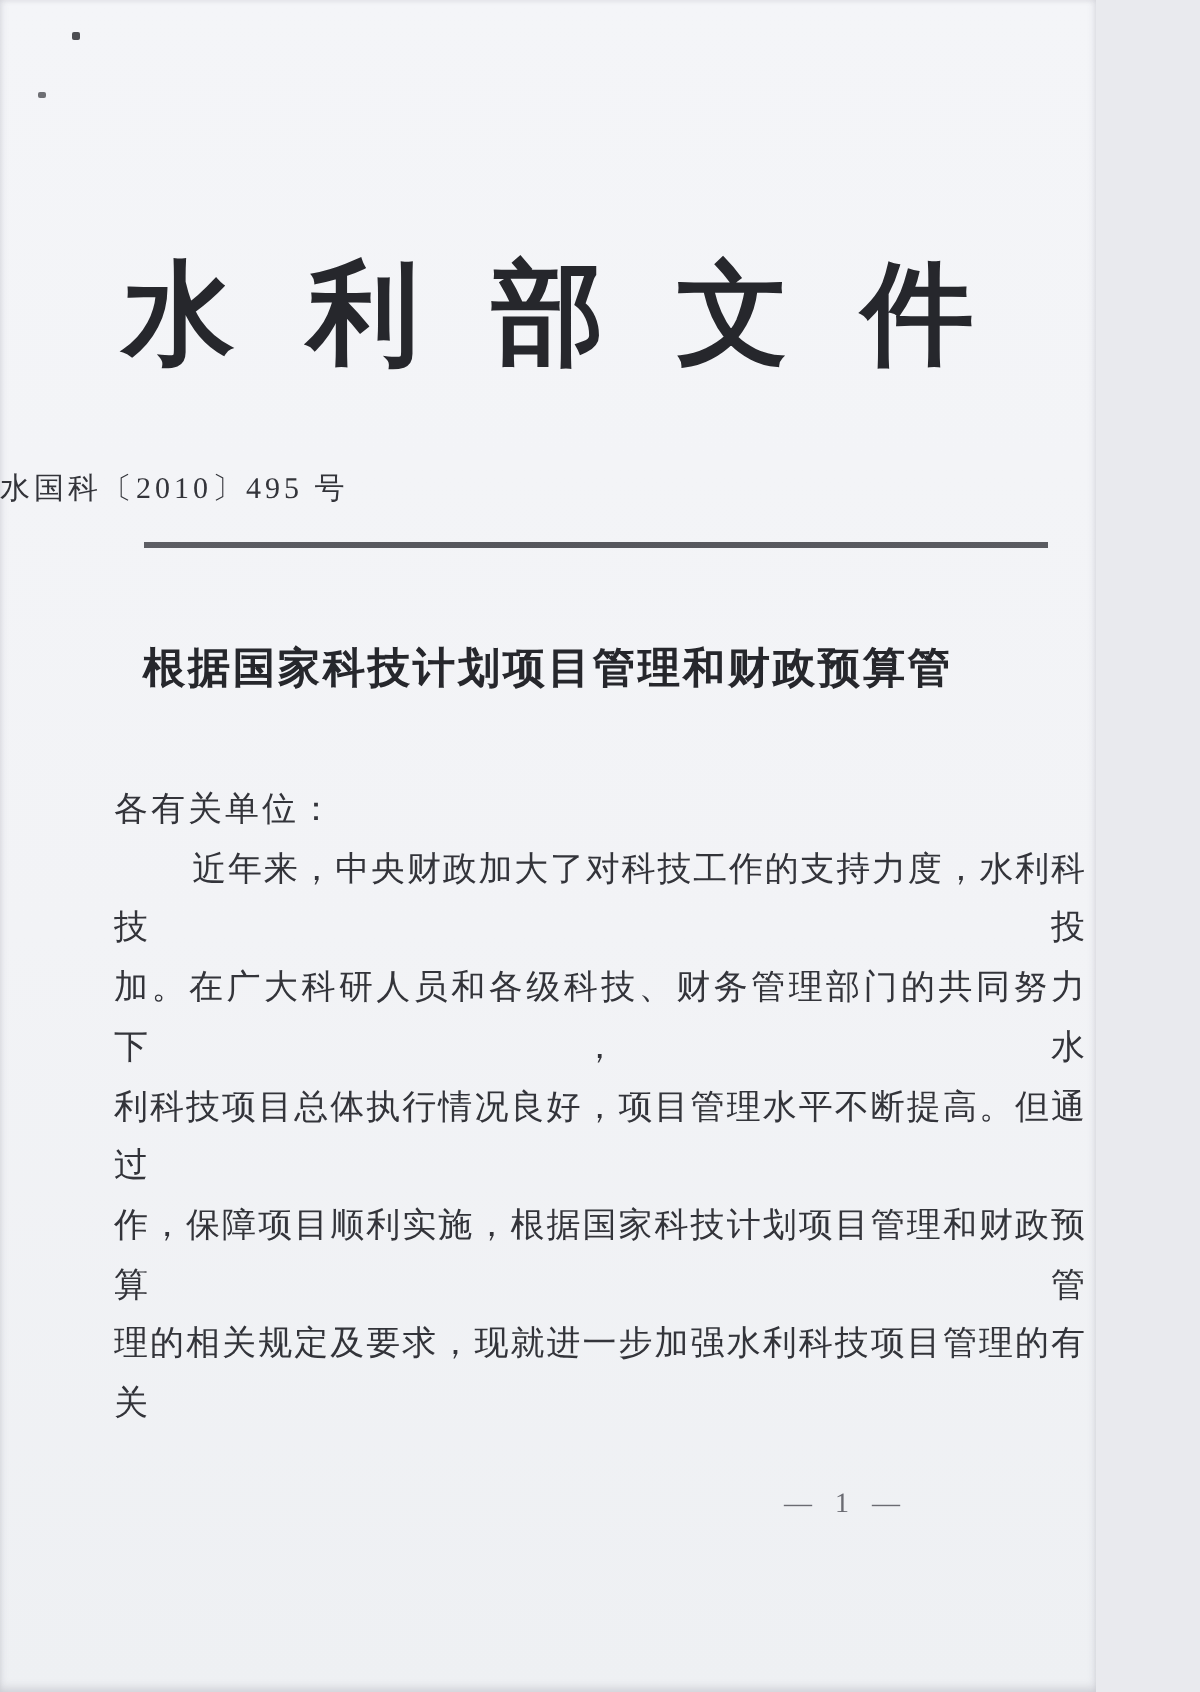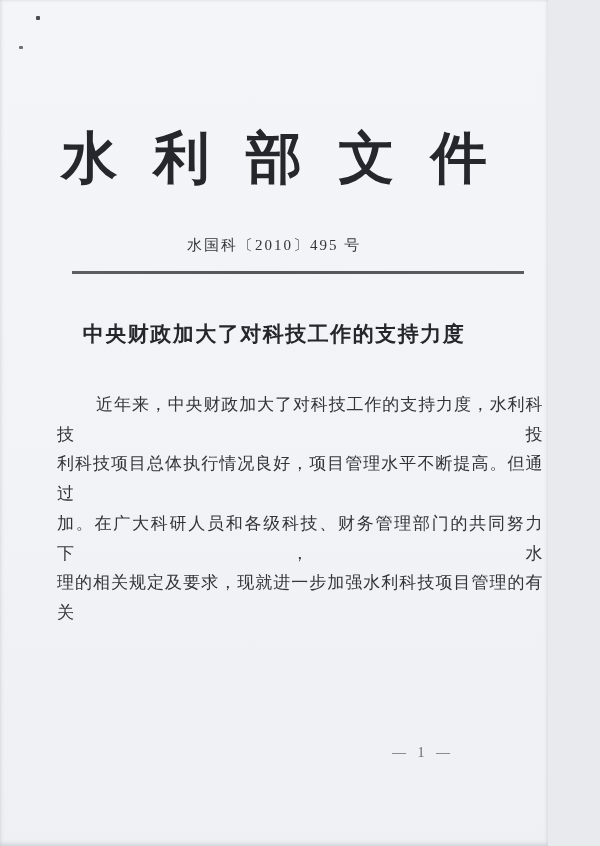--- a/index.html
+++ b/index.html
@@ -37,21 +37,20 @@
     line-height:72px;
     font-weight:700;
     color:var(--ink-strong);
     letter-spacing:0.65em;
     text-indent:0.65em;
     white-space:nowrap;
   }
   .doc-number{
     position:absolute;
     top:234px;left:0;right:0;
-    text-align:center;
     font-size:15px;
     line-height:22px;
     color:var(--ink);
     letter-spacing:2px;
   }
   .rule{
     position:absolute;
     top:271px;left:72px;
     width:452px;height:3px;
     background:linear-gradient(90deg,#5d5e64,var(--rule) 40%,#5a5b61);
@@ -104,25 +103,27 @@
 
   <span class="speck speck-1"></span>
   <span class="speck speck-2"></span>
 
   <div class="doc-title">水利部文件</div>
 
   <div class="doc-number">水国科〔2010〕495 号</div>
 
   <hr class="rule">
 
-  <div class="subject">中央财政加大了对科技工作的支持力度</div>
+  <div class="subject">根据国家科技计划项目管理和财政预算管</div>
 
   <div class="body-block">
+    <div class="line">各有关单位：</div>
     <div class="line just indent">近年来，中央财政加大了对科技工作的支持力度，水利科技投</div>
+    <div class="line just">加。在广大科研人员和各级科技、财务管理部门的共同努力下，水</div>
     <div class="line just">利科技项目总体执行情况良好，项目管理水平不断提高。但通过</div>
-    <div class="line just">加。在广大科研人员和各级科技、财务管理部门的共同努力下，水</div>
+    <div class="line just">作，保障项目顺利实施，根据国家科技计划项目管理和财政预算管</div>
     <div class="line just">理的相关规定及要求，现就进一步加强水利科技项目管理的有关</div>
 
   </div>
 
   <div class="page-number">— 1 —</div>
 
 </div>
 
 </body></html>

